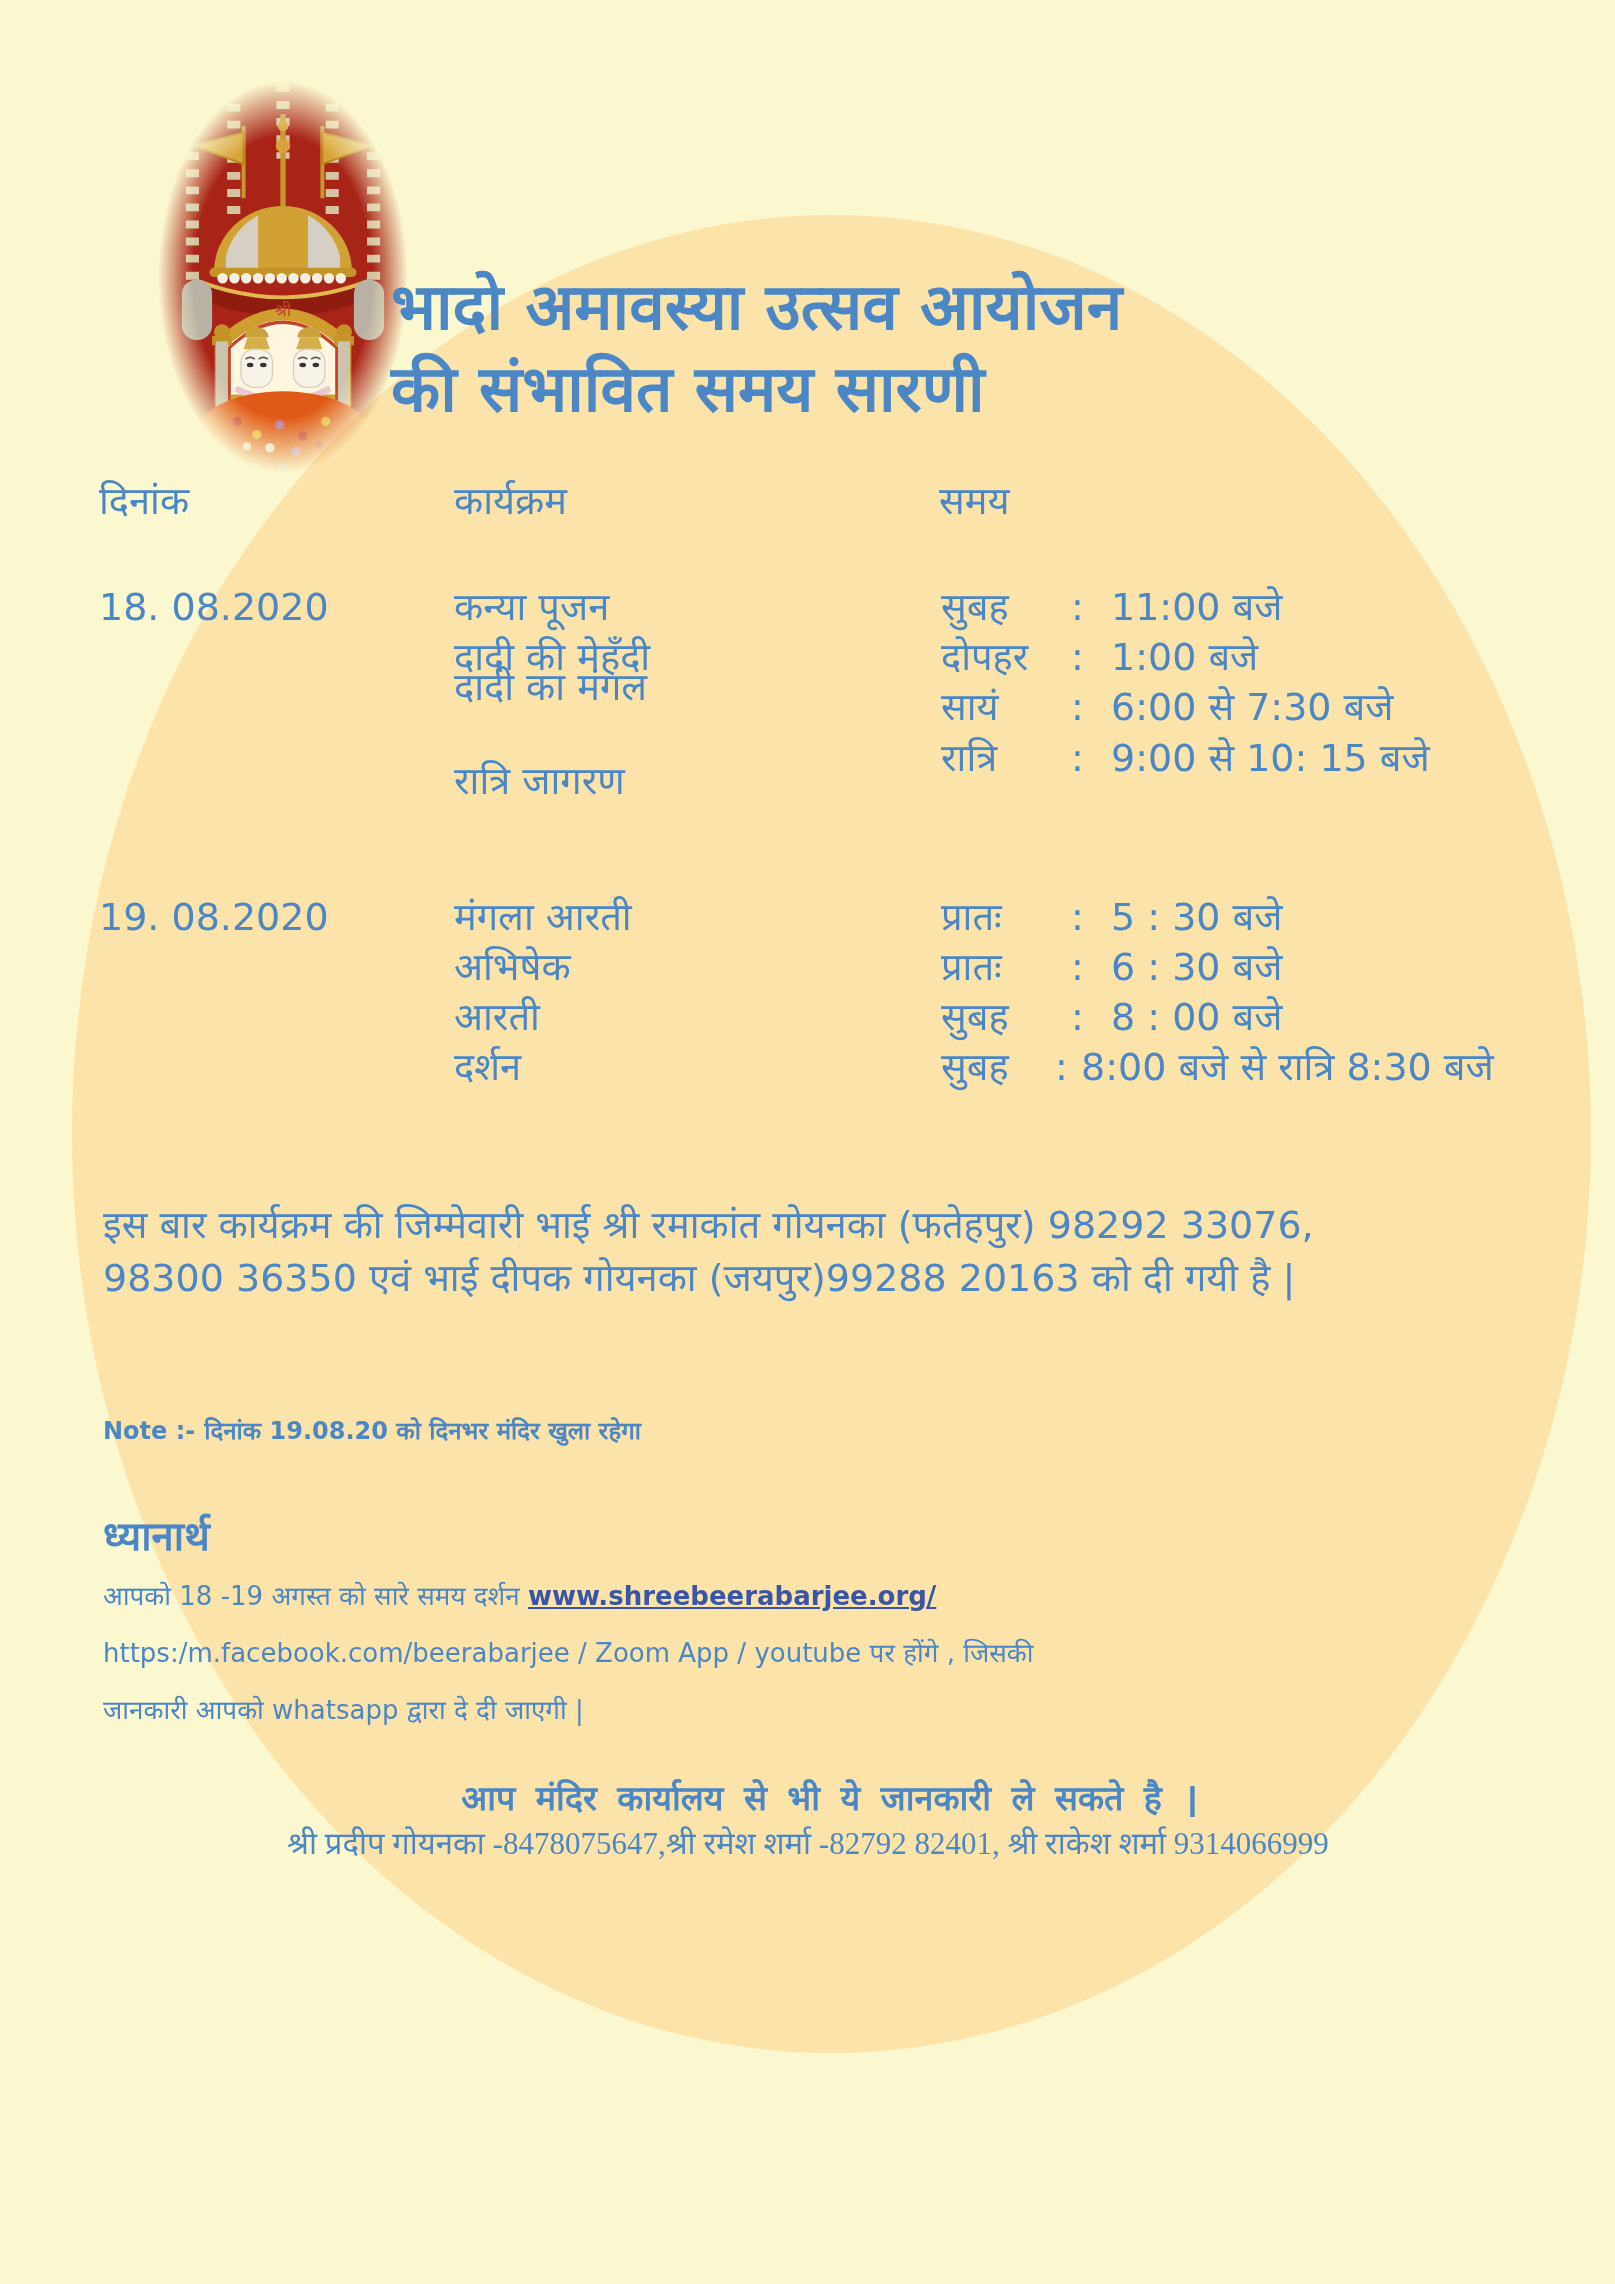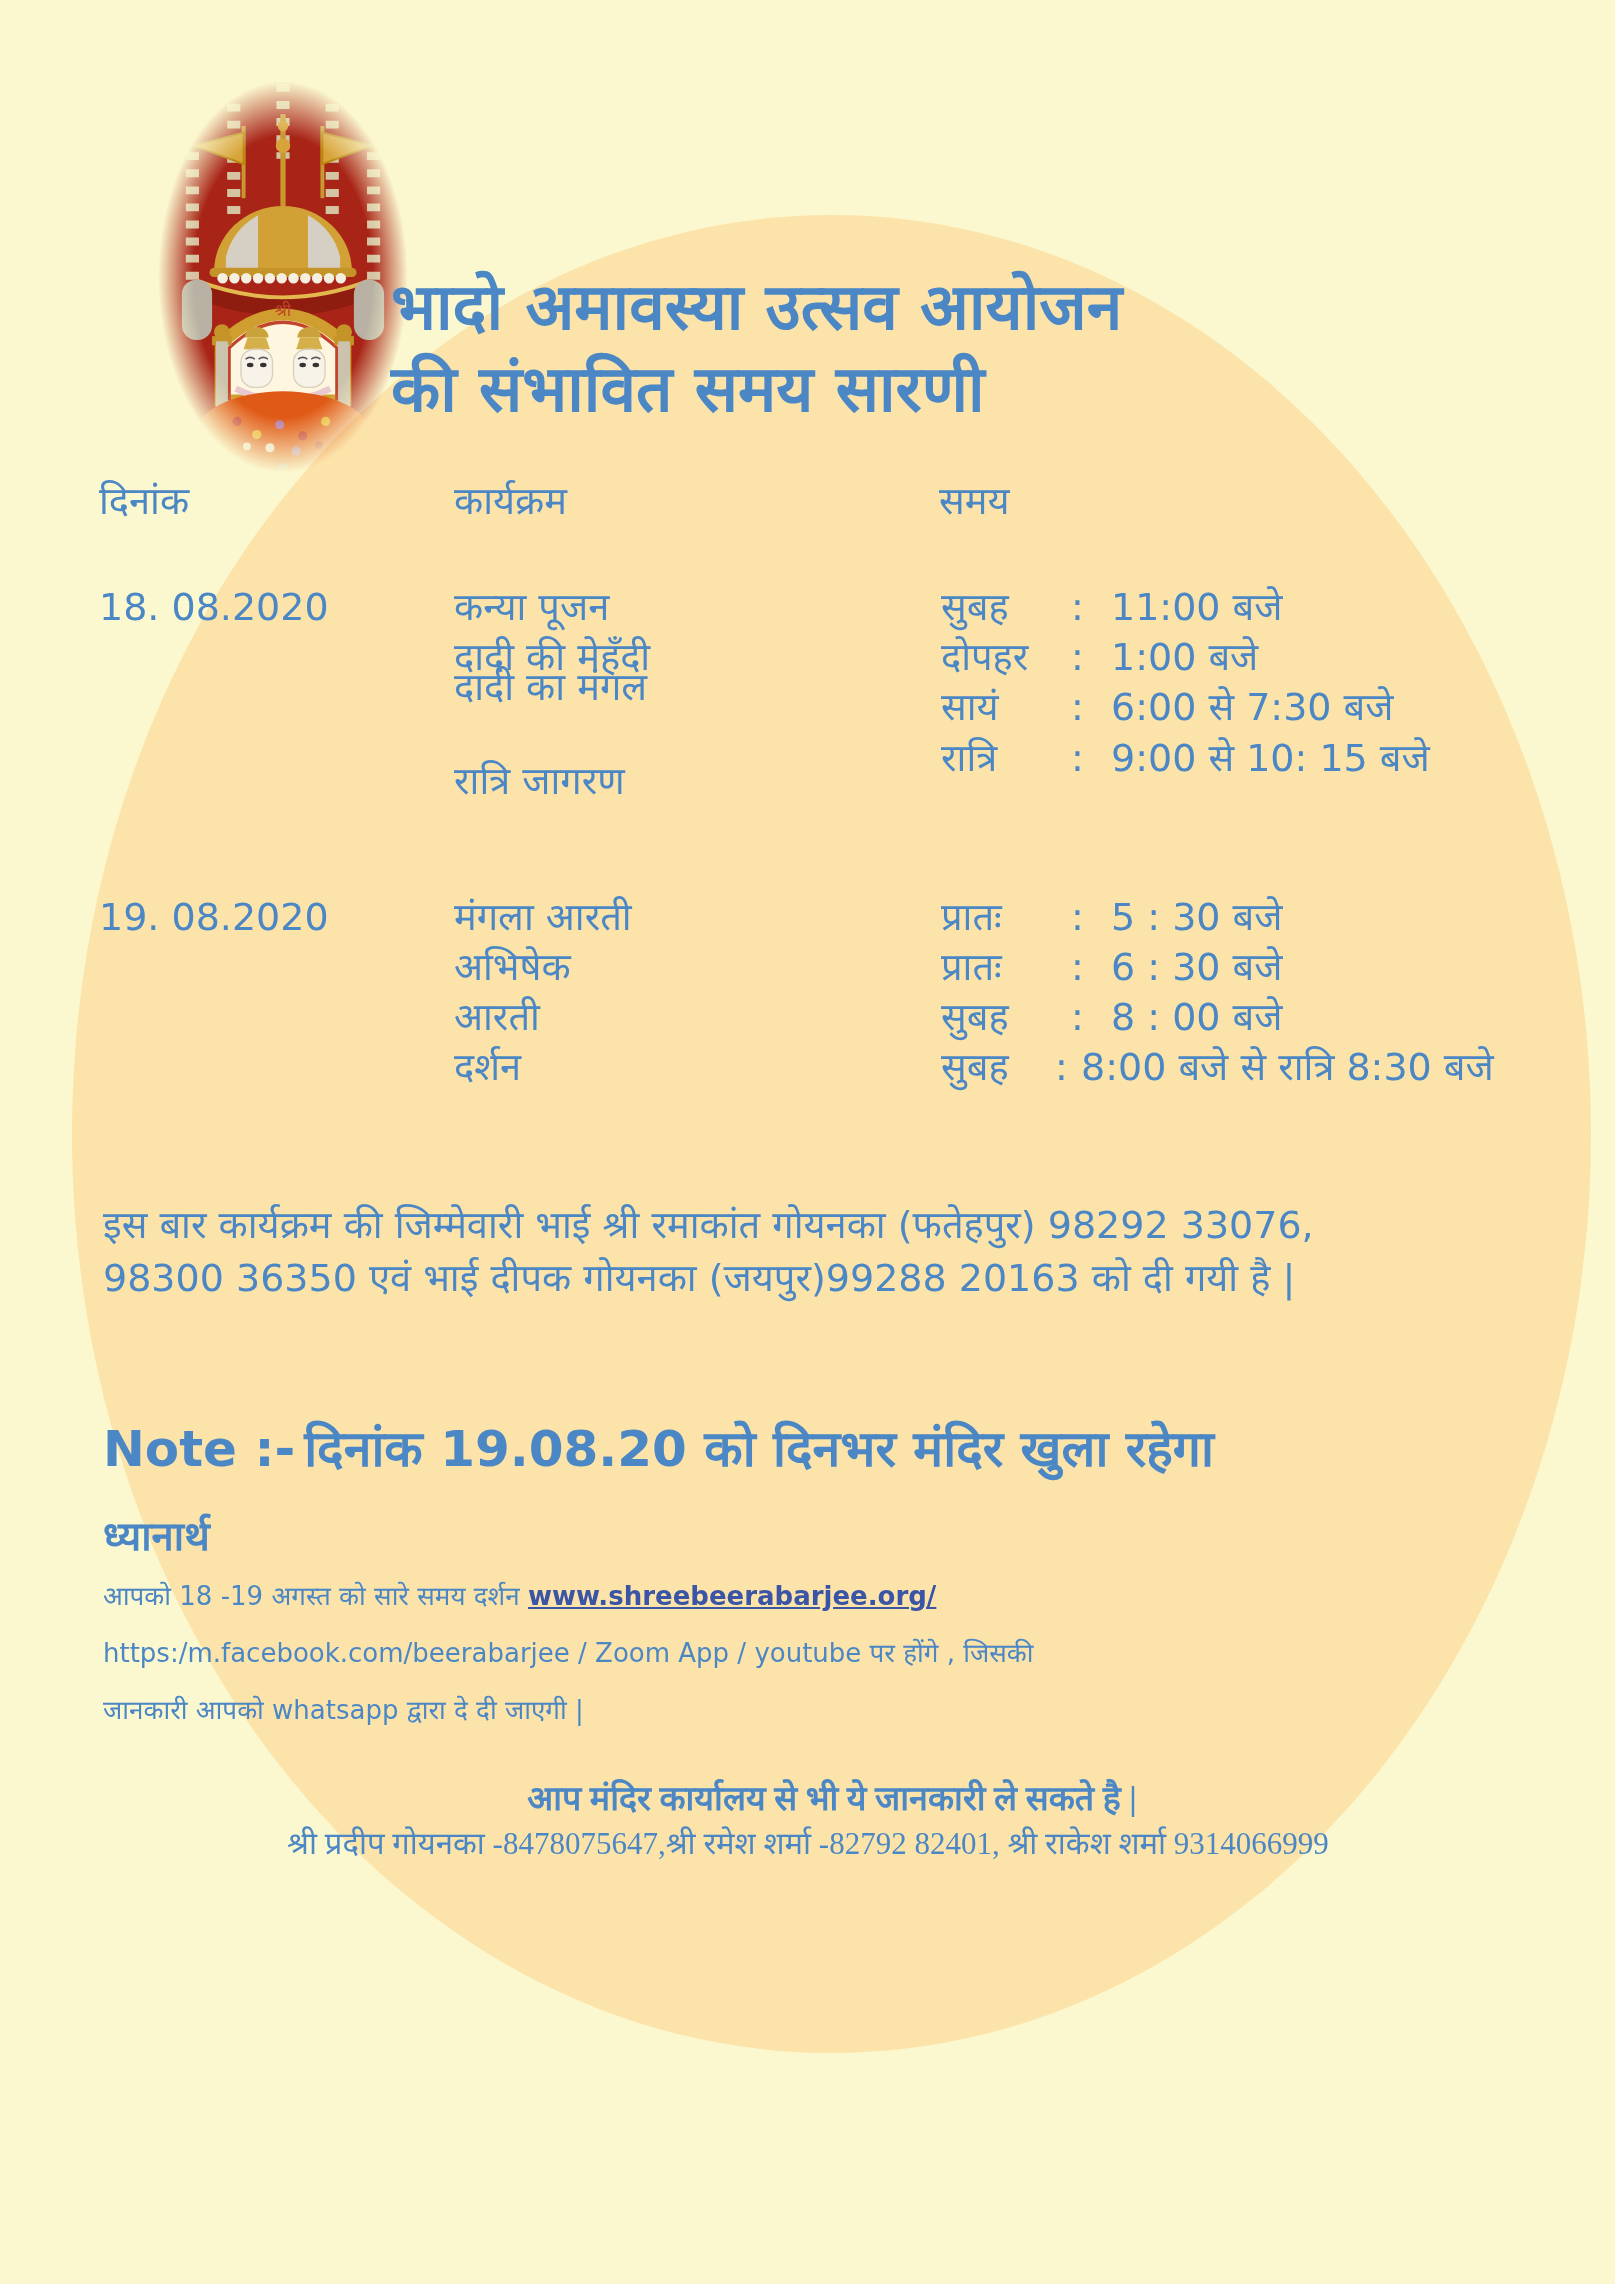--- a/index.html
+++ b/index.html
@@ -27,30 +27,30 @@
     position:absolute;left:391px;top:266px;width:851px;
     text-align:left;font-size:64px;line-height:82px;font-weight:600;
     white-space:nowrap;
   }
   .cell{position:absolute;font-size:38px;line-height:46px;white-space:nowrap;text-align:center;}
   .prog{left:454px;}
   .period{left:941px;}
   .colon{left:1071px;}
   .time{left:1111px;}
   .para{position:absolute;left:103px;top:1199px;font-size:38px;line-height:53px;white-space:nowrap;}
-  .note{position:absolute;left:103px;top:1413px;font-size:50px;font-weight:700;white-space:nowrap;}
+  .note{position:absolute;left:103px;top:1413px;font-size:24px;font-weight:700;white-space:nowrap;}
   .note .nlabel{margin-right:9px;}
   .attn-head{position:absolute;left:103px;top:1507px;font-size:40px;font-weight:700;white-space:nowrap;}
   .para2{position:absolute;left:103px;top:1568px;font-size:26px;white-space:nowrap;}
   .p2line{height:57px;line-height:57px;}
   .site{color:var(--link);text-decoration:underline;font-weight:600;cursor:pointer;}
   .office1{
     position:absolute;left:0;top:1774px;width:1616px;text-align:center;
     font-size:34px;font-weight:700;white-space:nowrap;
-    font-family:Liberation Serif, serif;
+    font-family:Liberation Mono, monospace;
     padding-left:48px;
   }
   .office2{
     position:absolute;left:0;top:1821px;width:1616px;text-align:center;
     font-size:31px;white-space:nowrap;
     font-family:"Liberation Serif", serif;
   }
 </style>
 </head>
 <body>

